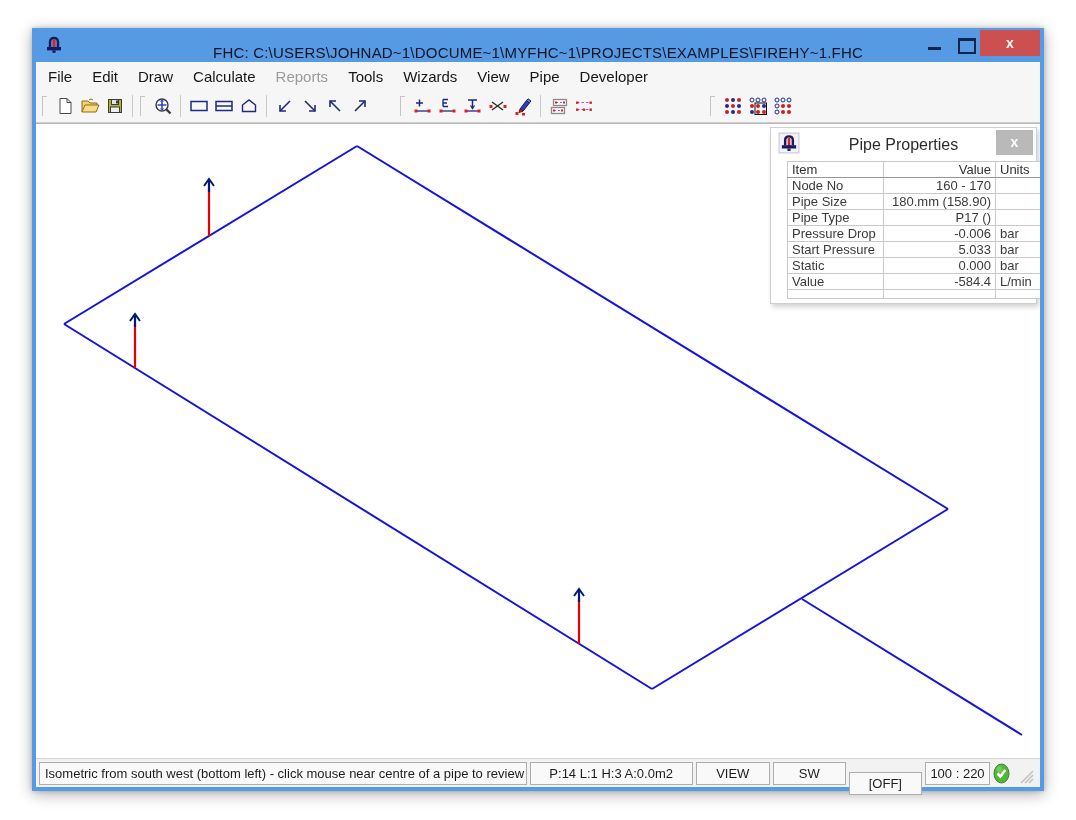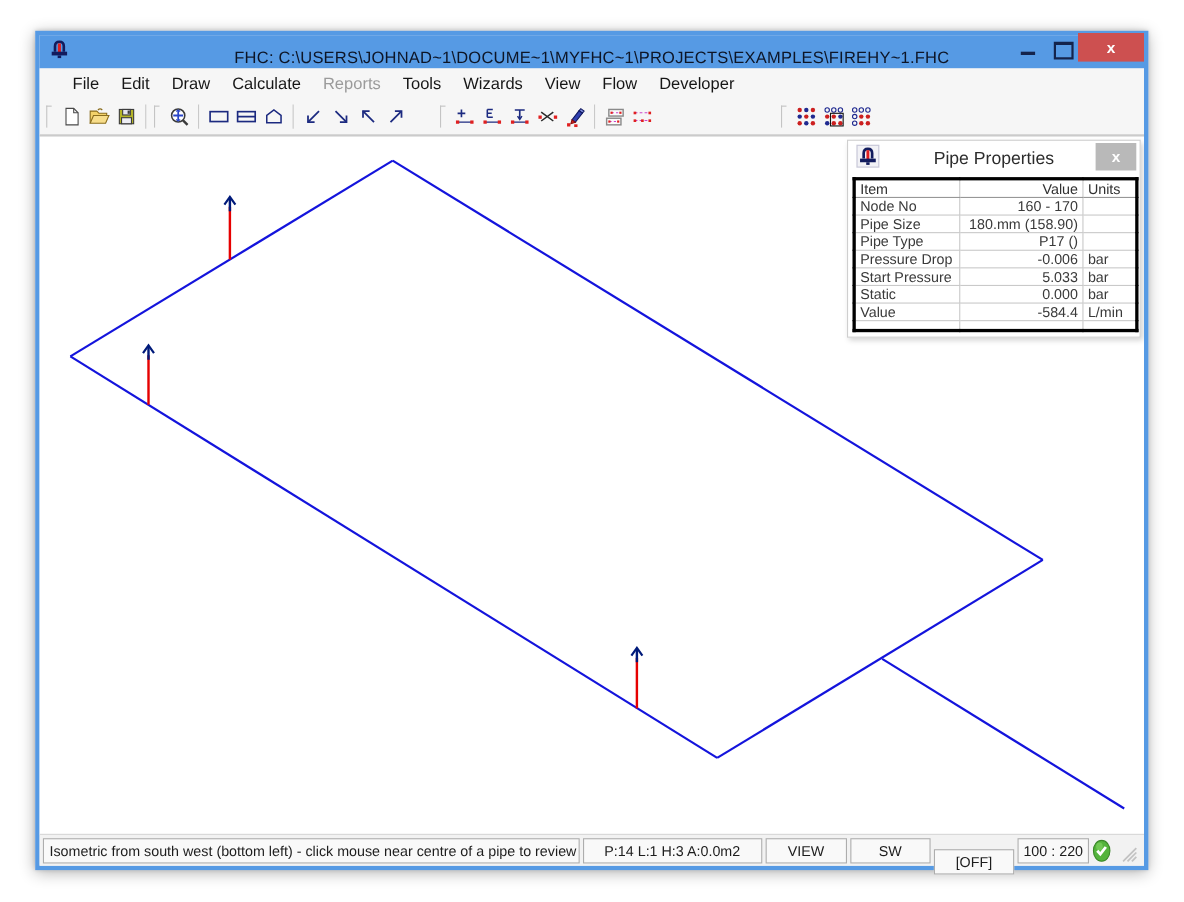--- a/index.html
+++ b/index.html
@@ -14,21 +14,21 @@
   .app-icon { margin-left:8px; z-index:2; }
   .title-text { position:absolute; left:0; right:0; text-align:center; font-size:15px; color:#0d1526; letter-spacing:.2px;margin-top:11px; }
   .win-controls { position:absolute; right:0; top:-4px; height:30px; display:flex; align-items:center; z-index:3; }
   .btn-min { width:30px; height:26px; position:relative; }
   .btn-min::after { content:""; position:absolute; left:8px; top:17px; width:13px; height:3px; background:#14244c; }
   .btn-max { width:30px; height:26px; position:relative; }
   .btn-max::after { content:""; position:absolute; left:8px; top:8px; width:14px; height:11px; border:2px solid #14244c; border-top-width:3px; }
   .btn-close { width:60px; height:26px; background:#cd5050; color:#fff; font-size:14px; font-weight:bold; text-align:center; line-height:26px; }
 
   
-  .menubar { height:28px; background:#f6f6f6; display:flex; align-items:center; padding-left:20px; font-size:15px; color:#161616; flex:0 0 auto; }
+  .menubar { height:28px; background:#f6f6f6; display:flex; align-items:center; padding-left:2px; font-size:15px; color:#161616; flex:0 0 auto; }
   .menu-item { padding:2px 10px; white-space:nowrap; }
   .menu-item.disabled { color:#9b9b9b; }
 
   
   .toolbar { height:33px; background:#f6f6f6; display:flex; align-items:center; border-bottom:1px solid #cfcfcf; padding-left:4px; flex:0 0 auto; }
   .tb-handle { width:5px; height:20px; border-left:1px solid #c4c4c4; border-top:1px solid #c4c4c4; margin:0 5px 0 2px; }
   .tb-sep { width:1px; height:22px; background:#c9c9c9; margin:0 5px; }
   .tb-btn { width:25px; height:25px; display:flex; align-items:center; justify-content:center; }
   .gap30 { width:26px; } .gap110 { width:112px; }
 
@@ -37,22 +37,22 @@
   .canvas-wrap svg.net { position:absolute; left:0; top:0; }
 
   
   .panel { position:absolute; left:734px; top:3px; width:267px; background:#ffffff;
     border:1px solid #cfcfcf; box-shadow:2px 3px 5px rgba(0,0,0,.18); padding-bottom:4px; }
   .panel-header { height:33px; display:flex; align-items:center; position:relative; }
   .panel-icon { margin-left:7px; }
   .panel-title { position:absolute; left:0; right:0; text-align:center; font-size:16px; color:#2c2c2c; }
   .panel-close { position:absolute; right:3px; top:2px; width:37px; height:25px; background:#b9b9b9; color:#fff;
     font-size:14px; font-weight:bold; text-align:center; line-height:25px; }
-  .props-table { border-collapse:collapse; table-layout:fixed; margin:0 4px; width:257px;
-    font-size:13px; color:#3a3a3a; border:3px solid #000000; background:#fff; }
+  .props-table { border-collapse:collapse; table-layout:fixed; margin:0 16px; width:257px;
+    font-size:13px; color:#3a3a3a; border:1px solid #000000; background:#fff; }
   .props-table td, .props-table th { border:1px solid #c9c9c9; height:16px; padding:0 4px;
     font-weight:normal; text-align:left; white-space:nowrap; overflow:hidden; }
   .props-table thead th { border-bottom:1px solid #979797; color:#303030; }
   .props-table .val { text-align:right; }
   .props-table .filler td { height:9px; }
 
   
   .statusbar { height:28px; background:#f2f2f2; display:flex; align-items:center; gap:3px; padding:0 3px; font-size:13px; color:#1d1d1d; flex:0 0 auto; }
   .sb-seg { border:1px solid #adadad; background:#f9f9f9; height:23px; line-height:21px; text-align:center; white-space:nowrap; overflow:hidden; }
   .sb-msg { flex:1 1 auto; text-align:left; padding:0 5px; }
@@ -85,21 +85,21 @@
 
   <div class="menubar">
       <span class="menu-item">File</span>
       <span class="menu-item">Edit</span>
       <span class="menu-item">Draw</span>
       <span class="menu-item">Calculate</span>
       <span class="menu-item disabled">Reports</span>
       <span class="menu-item">Tools</span>
       <span class="menu-item">Wizards</span>
       <span class="menu-item">View</span>
-      <span class="menu-item">Flow</span>
+      <span class="menu-item">Pipe</span>
       <span class="menu-item">Developer</span>
     </div>
 
   <div class="toolbar">
     <span class="tb-handle"></span>
 
     <span class="tb-btn">
       <svg width="18" height="18" viewBox="0 0 18 18">
           <path d="M4,1.5 h7 l4,4 V16.5 H4 Z" fill="#fff" stroke="#4a4a4a"></path>
           <path d="M11,1.5 v4 h4" fill="none" stroke="#4a4a4a"></path>

